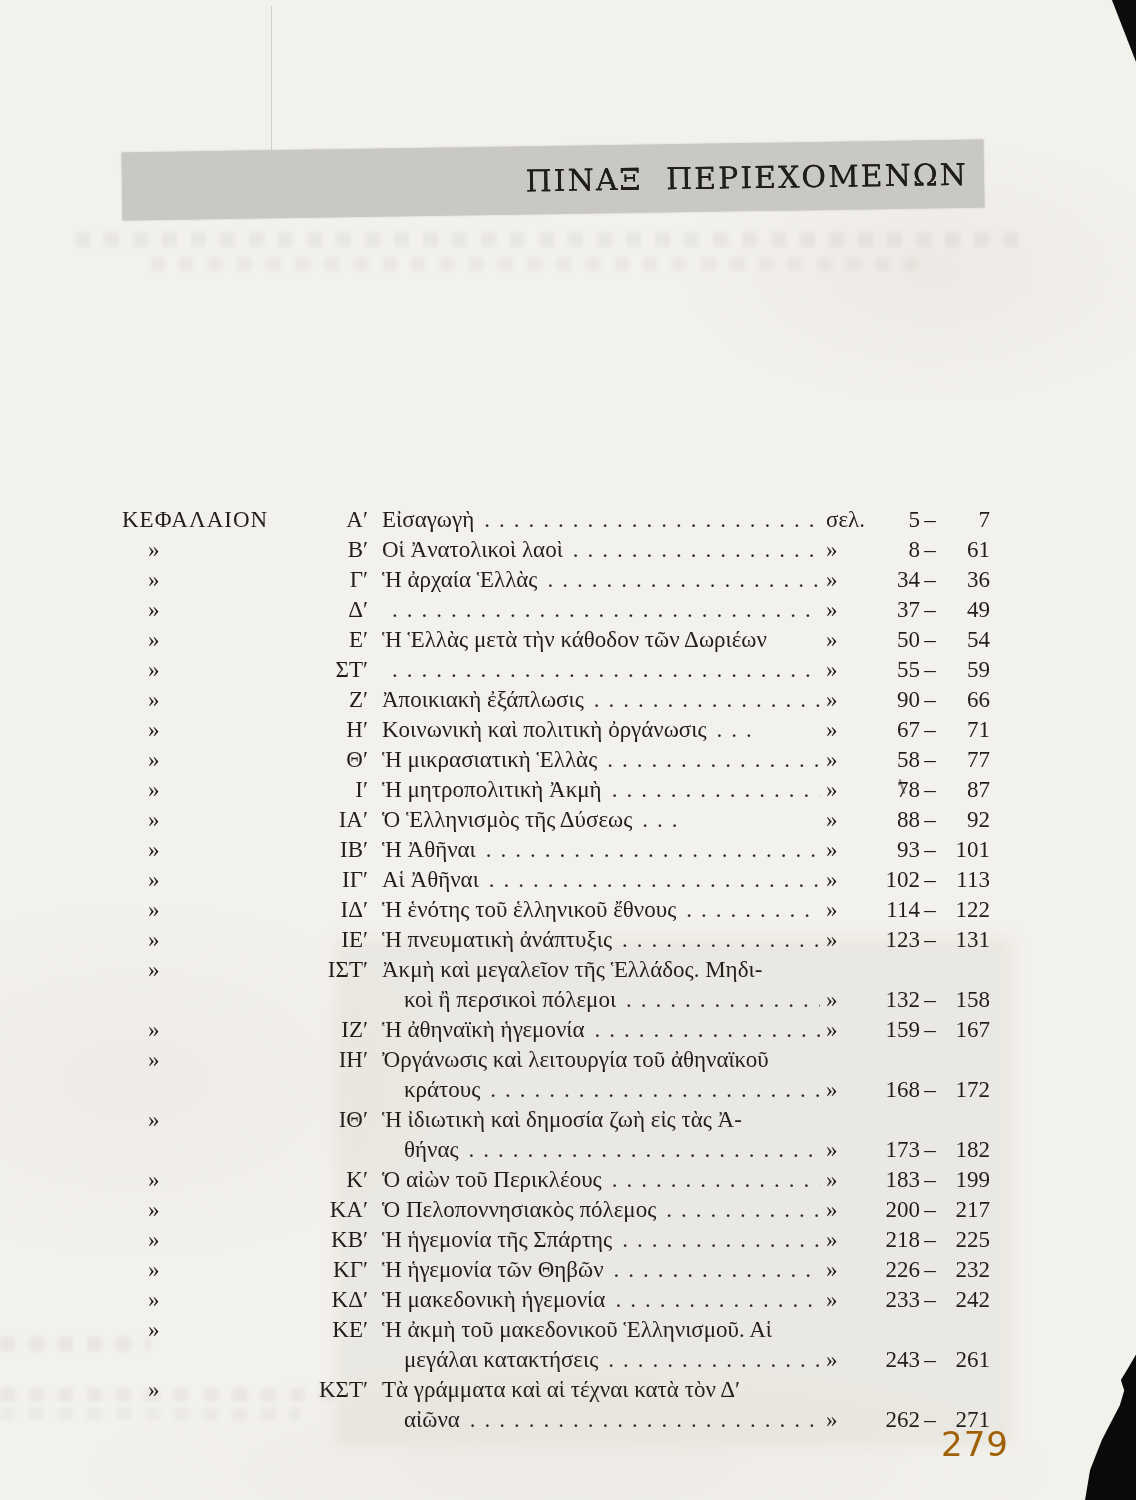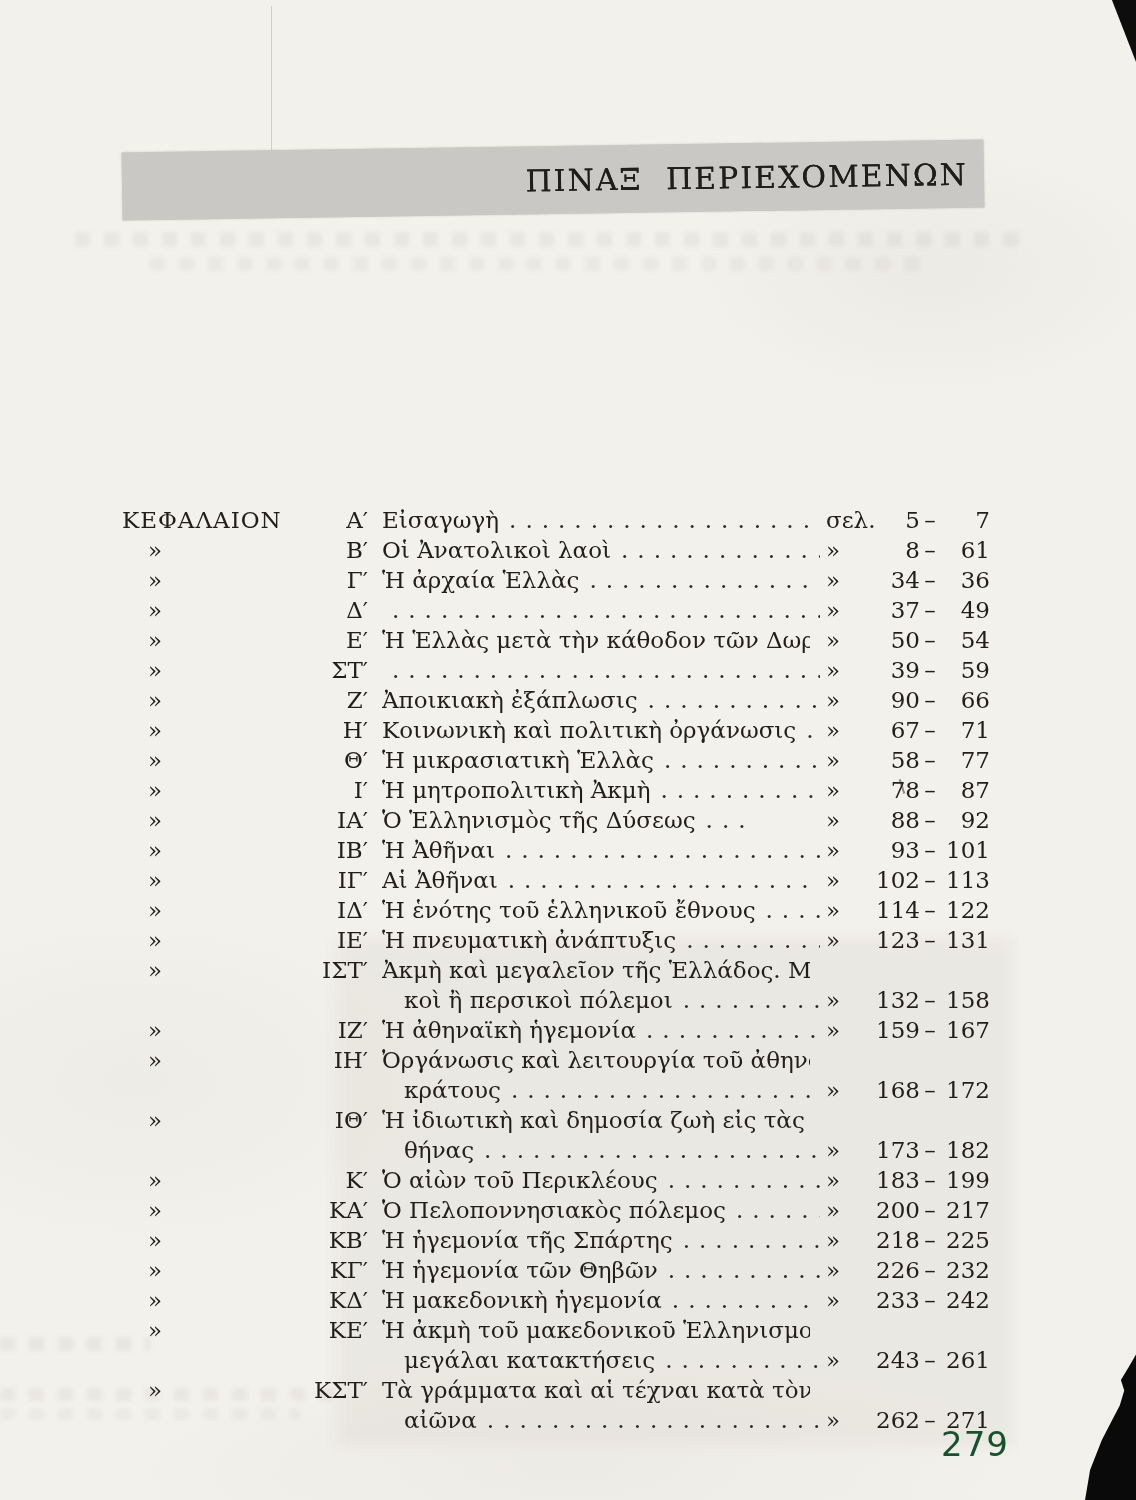--- a/index.html
+++ b/index.html
@@ -53,38 +53,38 @@
   .corner-tr {
     position:absolute; left:1108px; top:0; width:28px; height:62px; background:#0d0d0d;
     clip-path:polygon(14% 0, 100% 0, 100% 100%);
   }
   .corner-br {
     position:absolute; left:1080px; top:1350px; width:56px; height:150px; background:#0a0a0a;
     clip-path:polygon(86% 12%, 100% 3%, 100% 100%, 9% 100%, 18% 80%, 39% 60%, 57% 47%, 71% 37%, 79% 27%, 73% 20%);
   }
 
   .toc { position:absolute; left:122px; top:505px; width:868px; font-size:23px; }
-  .line { display:flex; height:30px; line-height:30px; white-space:nowrap; align-items:flex-start; }
+  .line { display:flex; height:30px; line-height:30px; white-space:nowrap; align-items:flex-start;font-family:Liberation Serif, serif; }
   .c-marker { width:150px; flex:none; letter-spacing:1px; box-sizing:border-box; }
   .c-marker.ditto { letter-spacing:0; padding-left:26px; }
   .c-num { width:96px; flex:none; text-align:right; margin-right:14px; }
   .c-title { flex:0 1 auto; min-width:0; overflow:hidden; }
   .c-title.cont { padding-left:22px; }
   .c-leader { flex:1 1 0; min-width:0; overflow:hidden; letter-spacing:9px;
     margin:0 6px 0 10px; color:#2b2823; }
   .c-pgmark { width:44px; flex:none; }
   .c-range { flex:none; display:flex; }
   .c-from { width:50px; text-align:right; }
   .c-dash { width:20px; text-align:center; }
   .c-to { width:50px; text-align:right; }
 
   .pageno {
     position:absolute; left:941px; top:1424px; width:52px; text-align:right;
     font-family:"DejaVu Sans","Liberation Sans",sans-serif;
-    font-size:34px; color:#14532d; letter-spacing:1px;
+    font-size:34px; color:#a16207; letter-spacing:1px;
   }
 </style>
 </head>
 <body>
 
 <div class="vline"></div>
 <div class="ghost g1"></div>
 <div class="ghost g2"></div>
 <div class="ghost g3"></div>
 <div class="ghost g4"></div>
@@ -158,21 +158,21 @@
       <span class="c-dash">–</span>
       <span class="c-to">54</span>
     </span>
   </div>
       <div class="line">
     <span class="c-marker ditto">»</span>
     <span class="c-num">ΣΤ′</span>
     <span class="c-leader">......................................................................</span>
     <span class="c-pgmark">»</span>
     <span class="c-range">
-      <span class="c-from">39</span>
+      <span class="c-from">55</span>
       <span class="c-dash">–</span>
       <span class="c-to">59</span>
     </span>
   </div>
       <div class="line">
     <span class="c-marker ditto">»</span>
     <span class="c-num">Ζ′</span>
     <span class="c-title">Ἀποικιακὴ ἐξάπλωσις</span>
     <span class="c-leader">......................................................................</span>
     <span class="c-pgmark">»</span>

